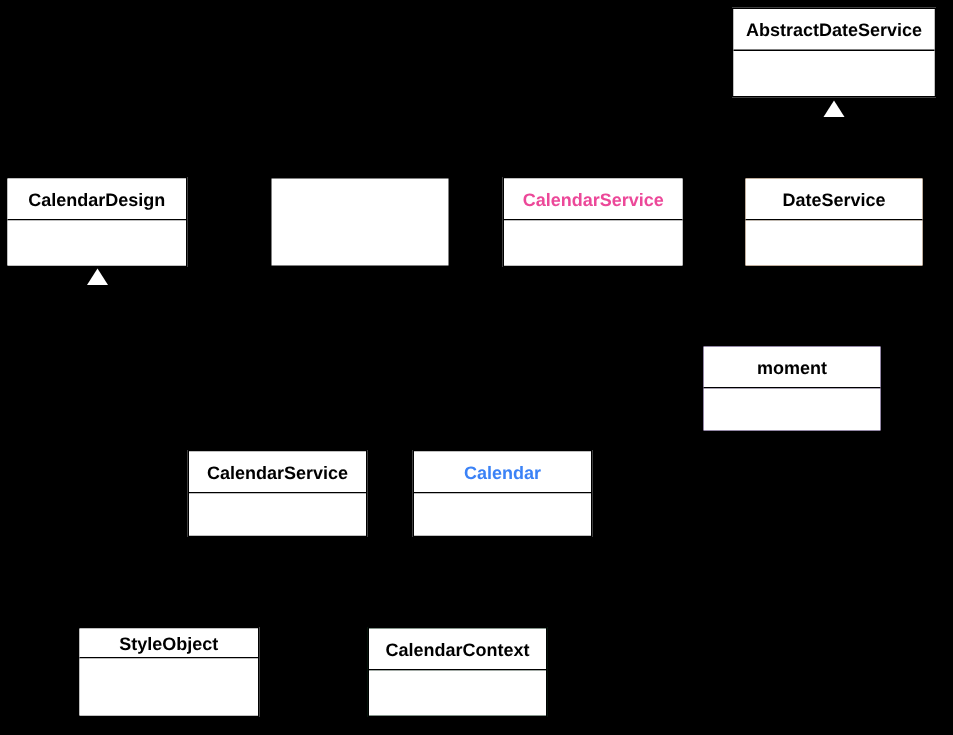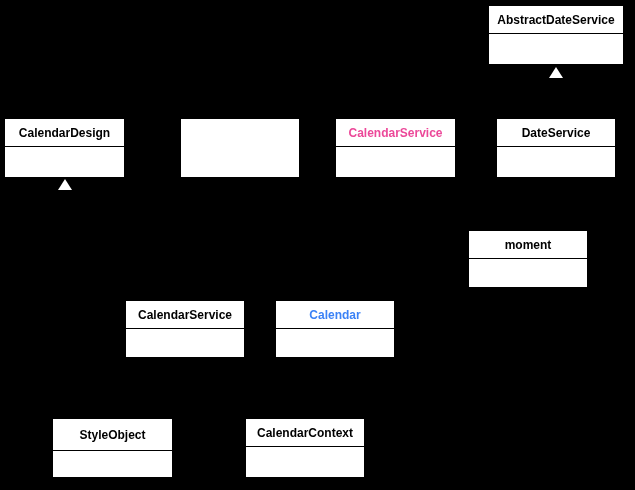--- a/index.html
+++ b/index.html
@@ -85,21 +85,21 @@
     </div>
     <div class="uml-class" style="left: 125px; top: 300px; width: 120px; height: 58px; background: rgb(255, 255, 255); border-color: rgb(0, 0, 0);">
       <div class="uml-class-title" style="height: 28px; color: rgb(0, 0, 0); border-bottom-color: rgb(0, 0, 0);">CalendarService</div>
       <div class="uml-class-attributes"></div>
     </div>
     <div class="uml-class" style="left: 275px; top: 300px; width: 120px; height: 58px; background: rgb(255, 255, 255); border-color: rgb(0, 0, 0);">
       <div class="uml-class-title" style="height: 28px; color: #3b82f6; border-bottom-color: rgb(0, 0, 0);">Calendar</div>
       <div class="uml-class-attributes"></div>
     </div>
     <div class="uml-class" style="left: 52px; top: 418px; width: 121px; height: 60px; background: rgb(255, 255, 255); border-color: rgb(0, 0, 0);">
-      <div class="uml-class-title" style="height: 32px; color: rgb(0, 0, 0); border-bottom-color: rgb(0, 0, 0);">StyleObject</div>
+      <div class="uml-class-title" style="height: 20px; color: rgb(0, 0, 0); border-bottom-color: rgb(0, 0, 0);">StyleObject</div>
       <div class="uml-class-attributes"></div>
     </div>
     <div class="uml-class" style="left: 245px; top: 418px; width: 120px; height: 60px; background: #14532d; border-color: rgb(0, 0, 0);">
       <div class="uml-class-title" style="height: 28px; color: rgb(0, 0, 0); border-bottom-color: rgb(0, 0, 0);">CalendarContext</div>
       <div class="uml-class-attributes"></div>
     </div>
     <div class="inherit-arrow" style="left: 549px; top: 67px; border-bottom-color: rgb(255, 255, 255);"></div>
     <div class="inherit-arrow" style="left: 58px; top: 179px; border-bottom-color: rgb(255, 255, 255);"></div>
   </div>
 

